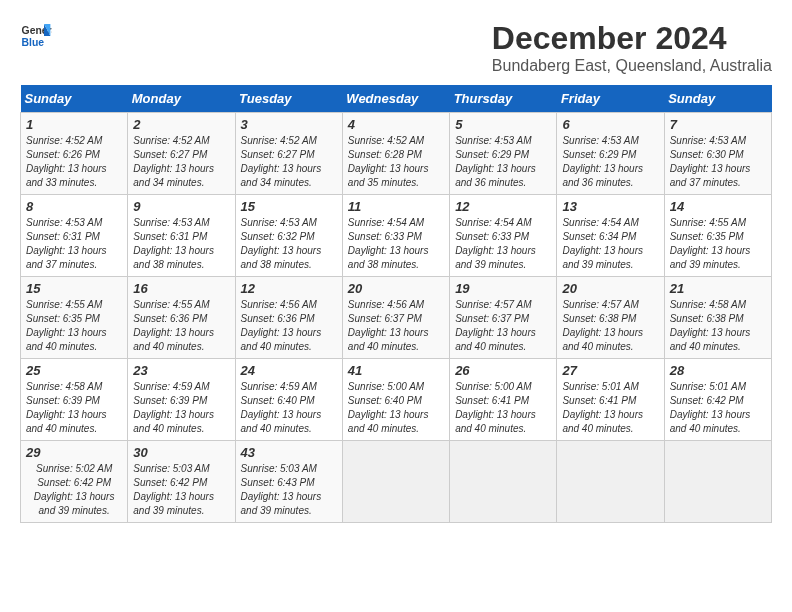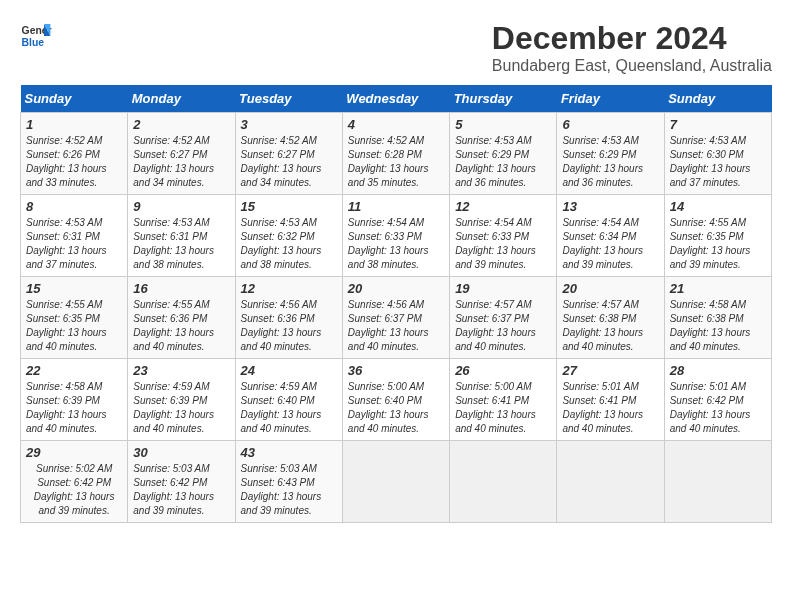--- a/index.html
+++ b/index.html
@@ -260,42 +260,42 @@
         <td>
           <span class="day-num">21</span>
           <div class="day-info" style="white-space: pre-line;">Sunrise: 4:58 AM
 Sunset: 6:38 PM
 Daylight: 13 hours
 and 40 minutes.</div>
         </td>
       </tr>
       <tr>
         <td>
-          <span class="day-num">22</span>
+          <span class="day-num">25</span>
           <div class="day-info" style="white-space: pre-line;">Sunrise: 4:58 AM
 Sunset: 6:39 PM
 Daylight: 13 hours
 and 40 minutes.</div>
         </td>
         <td>
           <span class="day-num">23</span>
           <div class="day-info" style="white-space: pre-line;">Sunrise: 4:59 AM
 Sunset: 6:39 PM
 Daylight: 13 hours
 and 40 minutes.</div>
         </td>
         <td>
           <span class="day-num">24</span>
           <div class="day-info" style="white-space: pre-line;">Sunrise: 4:59 AM
 Sunset: 6:40 PM
 Daylight: 13 hours
 and 40 minutes.</div>
         </td>
         <td>
-          <span class="day-num">36</span>
+          <span class="day-num">41</span>
           <div class="day-info" style="white-space: pre-line;">Sunrise: 5:00 AM
 Sunset: 6:40 PM
 Daylight: 13 hours
 and 40 minutes.</div>
         </td>
         <td>
           <span class="day-num">26</span>
           <div class="day-info" style="white-space: pre-line;">Sunrise: 5:00 AM
 Sunset: 6:41 PM
 Daylight: 13 hours

